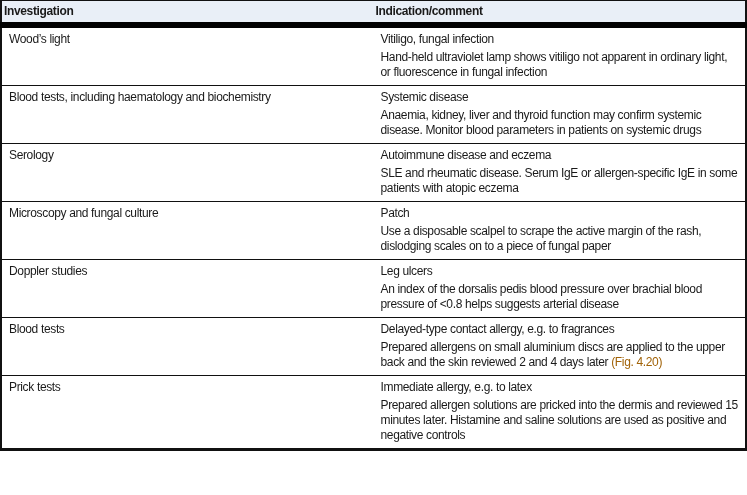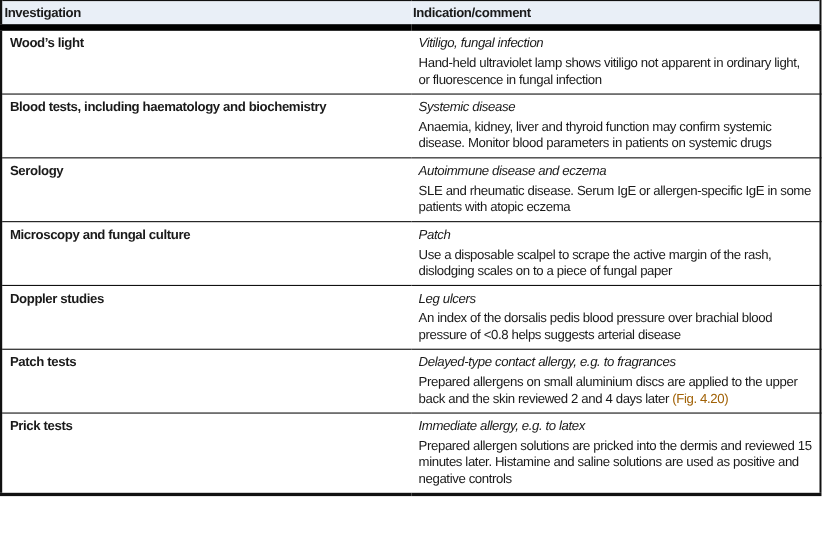--- a/index.html
+++ b/index.html
@@ -32,23 +32,23 @@
   }
   thead th {
     background: #e9eff7;
     border-bottom: 6px solid #000000;
     font-weight: bold;
     padding: 3px 2px;
     line-height: 15px;
   }
   tbody tr { border-bottom: 1.2px solid #111; }
   tbody tr:last-child { border-bottom: none; }
-  td.inv { font-weight: bold; width: 200px; margin-top: 28px; }
+  td.inv { font-weight: normal; width: 200px; margin-top: 28px; }
   td.ind { width: 547px; }
-  .indication { margin-bottom: 3px; font-style: italic; }
+  .indication { margin-bottom: 3px; }
   .comment { max-width: 528px; }
   .fig-link {
     color: #a16207;
     cursor: pointer;
   }
 </style>
 </head>
 <body>
 
 <div class="table-wrap">
@@ -97,21 +97,21 @@
       <tr>
         <td class="inv">Doppler studies</td>
         <td class="ind">
           <div class="indication">Leg ulcers</div>
           <div class="comment">An index of the dorsalis pedis blood pressure over brachial blood pressure of &lt;0.8 helps suggests arterial disease</div>
         </td>
       </tr>
 
 
       <tr>
-        <td class="inv">Patch tests</td>
+        <td class="inv">Blood tests</td>
         <td class="ind">
           <div class="indication">Delayed-type contact allergy, e.g. to fragrances</div>
           <div class="comment"><span>Prepared allergens on small aluminium discs are applied to the upper back and the skin reviewed 2 and 4 days later </span><span class="fig-link">(Fig. 4.20)</span></div>
         </td>
       </tr>
 
       <tr>
         <td class="inv">Prick tests</td>
         <td class="ind">
           <div class="indication">Immediate allergy, e.g. to latex</div>

